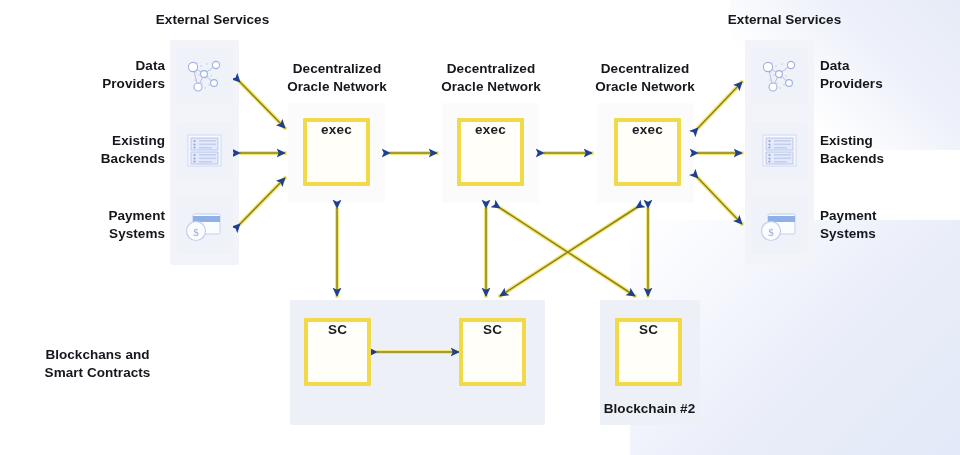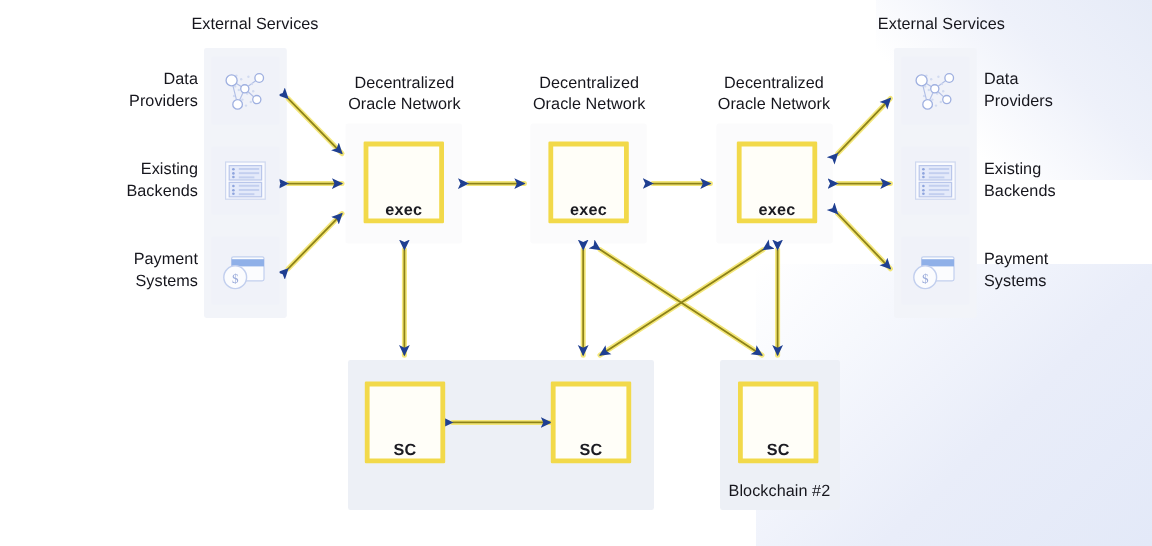--- a/index.html
+++ b/index.html
@@ -36,33 +36,33 @@
   }
   .panel-odn { background: #fbfbfc; }
   .panel-icons { background: #f2f4f9; }
   .panel-chain { background: #edf0f6; }
 
   
   .ybox {
     position: absolute;
     background: #fffef8;
     border: 4px solid #f2d94a;
-    display: flex; align-items: flex-end; justify-content: center;
+    display: flex; align-items: flex-start; justify-content: center;
     border-radius: 1px;
   }
   .ybox .ybox-label {
     font-size: 13.5px; font-weight: 700; color: #1c1c22;
     letter-spacing: .2px;
   }
 
   
   .lbl {
     position: absolute;
     font-size: 13.5px;
-    font-weight: 400;
+    font-weight: 700;
     color: #16161d;
     line-height: 1.32;
     letter-spacing: .05px;
     white-space: pre-line;
   }
   .lbl-c { text-align: center; }
   .lbl-r { text-align: right; }
   .lbl-l { text-align: left; }
 
   
@@ -309,20 +309,22 @@
   <div class="ybox" style="left:457px; top:118px; width:67px; height:68px;">
     <span class="ybox-label">exec</span>
   </div>
 
   <div class="lbl lbl-c" style="left:582px; top:60px; width:126px;">Decentralized
 Oracle Network</div>
   <div class="ybox" style="left:614px; top:118px; width:67px; height:68px;">
     <span class="ybox-label">exec</span>
   </div>
 
+  <div class="lbl lbl-c" style="left:20px; top:346px; width:155px;">Blockchans and
+Smart Contracts</div>
 
   <div class="ybox" style="left:304px; top:318px; width:67px; height:68px;">
     <span class="ybox-label">SC</span>
   </div>
   <div class="ybox" style="left:459px; top:318px; width:67px; height:68px;">
     <span class="ybox-label">SC</span>
   </div>
 
   <div class="ybox" style="left:615px; top:318px; width:67px; height:68px;">
     <span class="ybox-label">SC</span>

